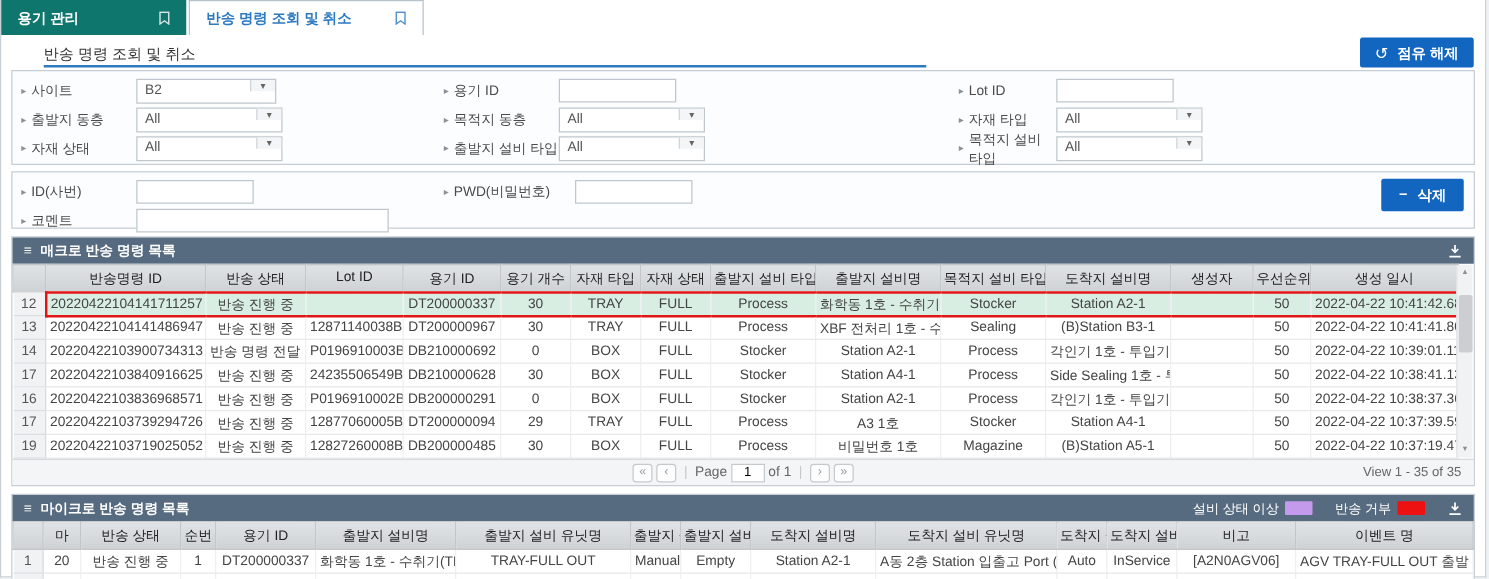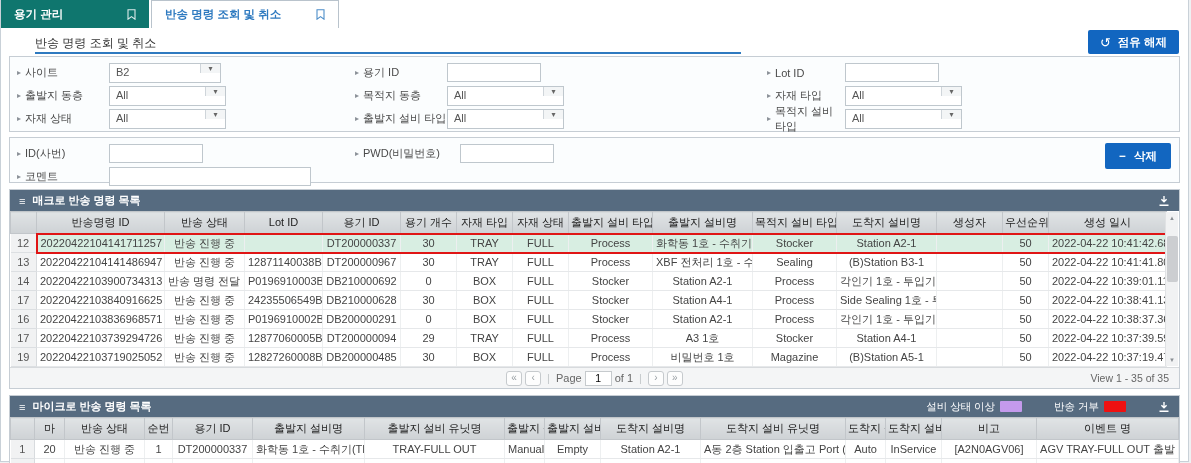--- a/index.html
+++ b/index.html
@@ -44,21 +44,21 @@
     color:#fff; border:none; border-radius:2px; font-size:11.5px; font-weight:bold; cursor:pointer; }
   .btn-del { position:absolute; top:5px; right:8px; height:26px; padding:0 14px; background:#1266c0;
     color:#fff; border:none; border-radius:2px; font-size:11.5px; font-weight:bold;
     display:flex; align-items:center; gap:8px; cursor:pointer; }
 
   
   .section { position:relative; margin:6px 8px 0 8px; border:1px solid #c6cdd4; background:#fff; }
   .secbar { height:21px; background:#566b80; color:#fff; display:flex; align-items:center; gap:7px;
     padding:0 9px; font-weight:bold; font-size:11px; }
   .menu-ic { font-size:11px; font-weight:normal; }
-  .bar-right { margin-left:auto; display:flex; align-items:center; gap:32px; }
+  .bar-right { margin-left:auto; display:flex; align-items:center; gap:18px; }
   .legend { display:flex; align-items:center; gap:5px; font-weight:normal; font-size:10.5px; }
   .sw { width:22px; height:11px; border-radius:1px; }
   .dl-btn { display:flex; align-items:center; cursor:pointer; }
 
   table { border-collapse:collapse; table-layout:fixed; }
   .macro-table { width:1156px; }
   .micro-table { width:100%; }
   th { background:linear-gradient(#e0e3e5,#ced2d5); border:1px solid #c2c6ca; height:22px;
     font-weight:normal; color:#222; overflow:hidden; white-space:nowrap; font-size:11px; padding:0 2px; }
   td { height:19px; border-bottom:1px solid #e6e8ea; border-right:1px solid #edeff0; text-align:center;

